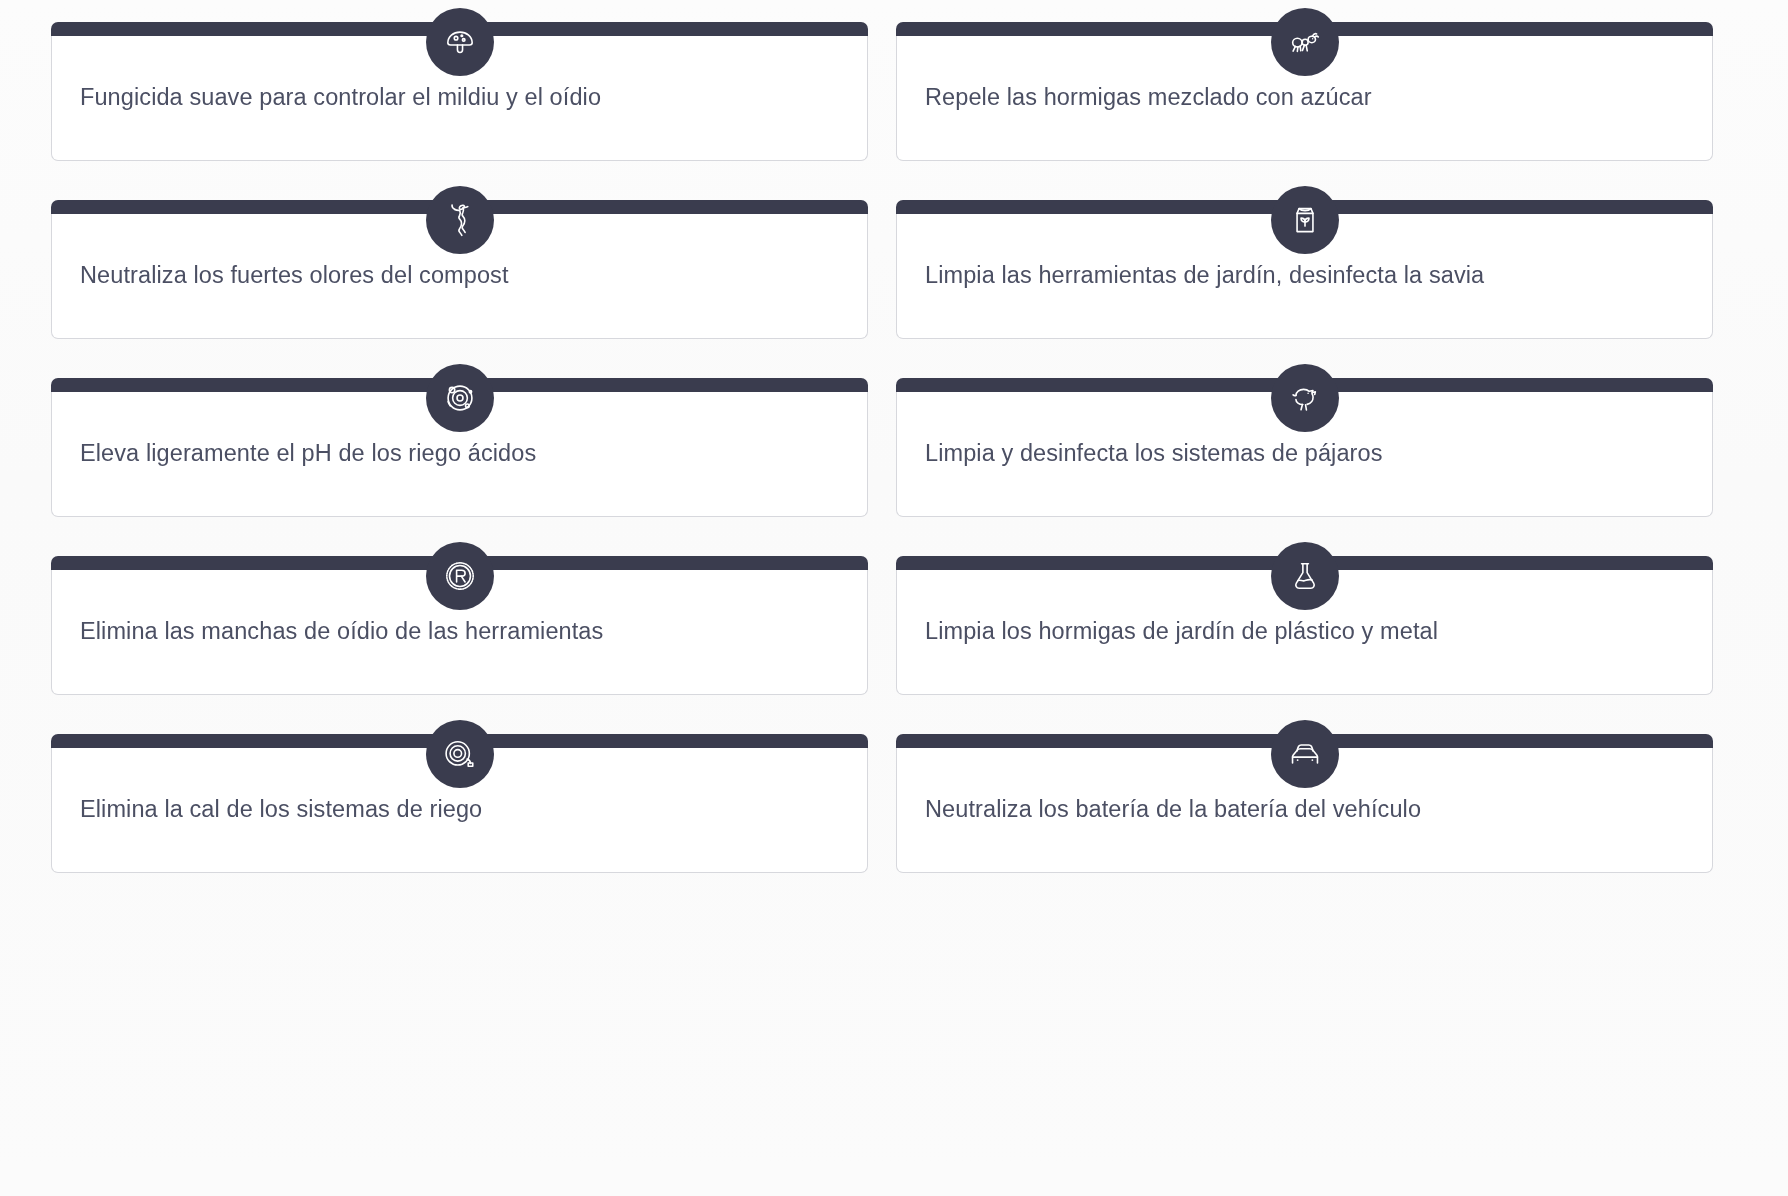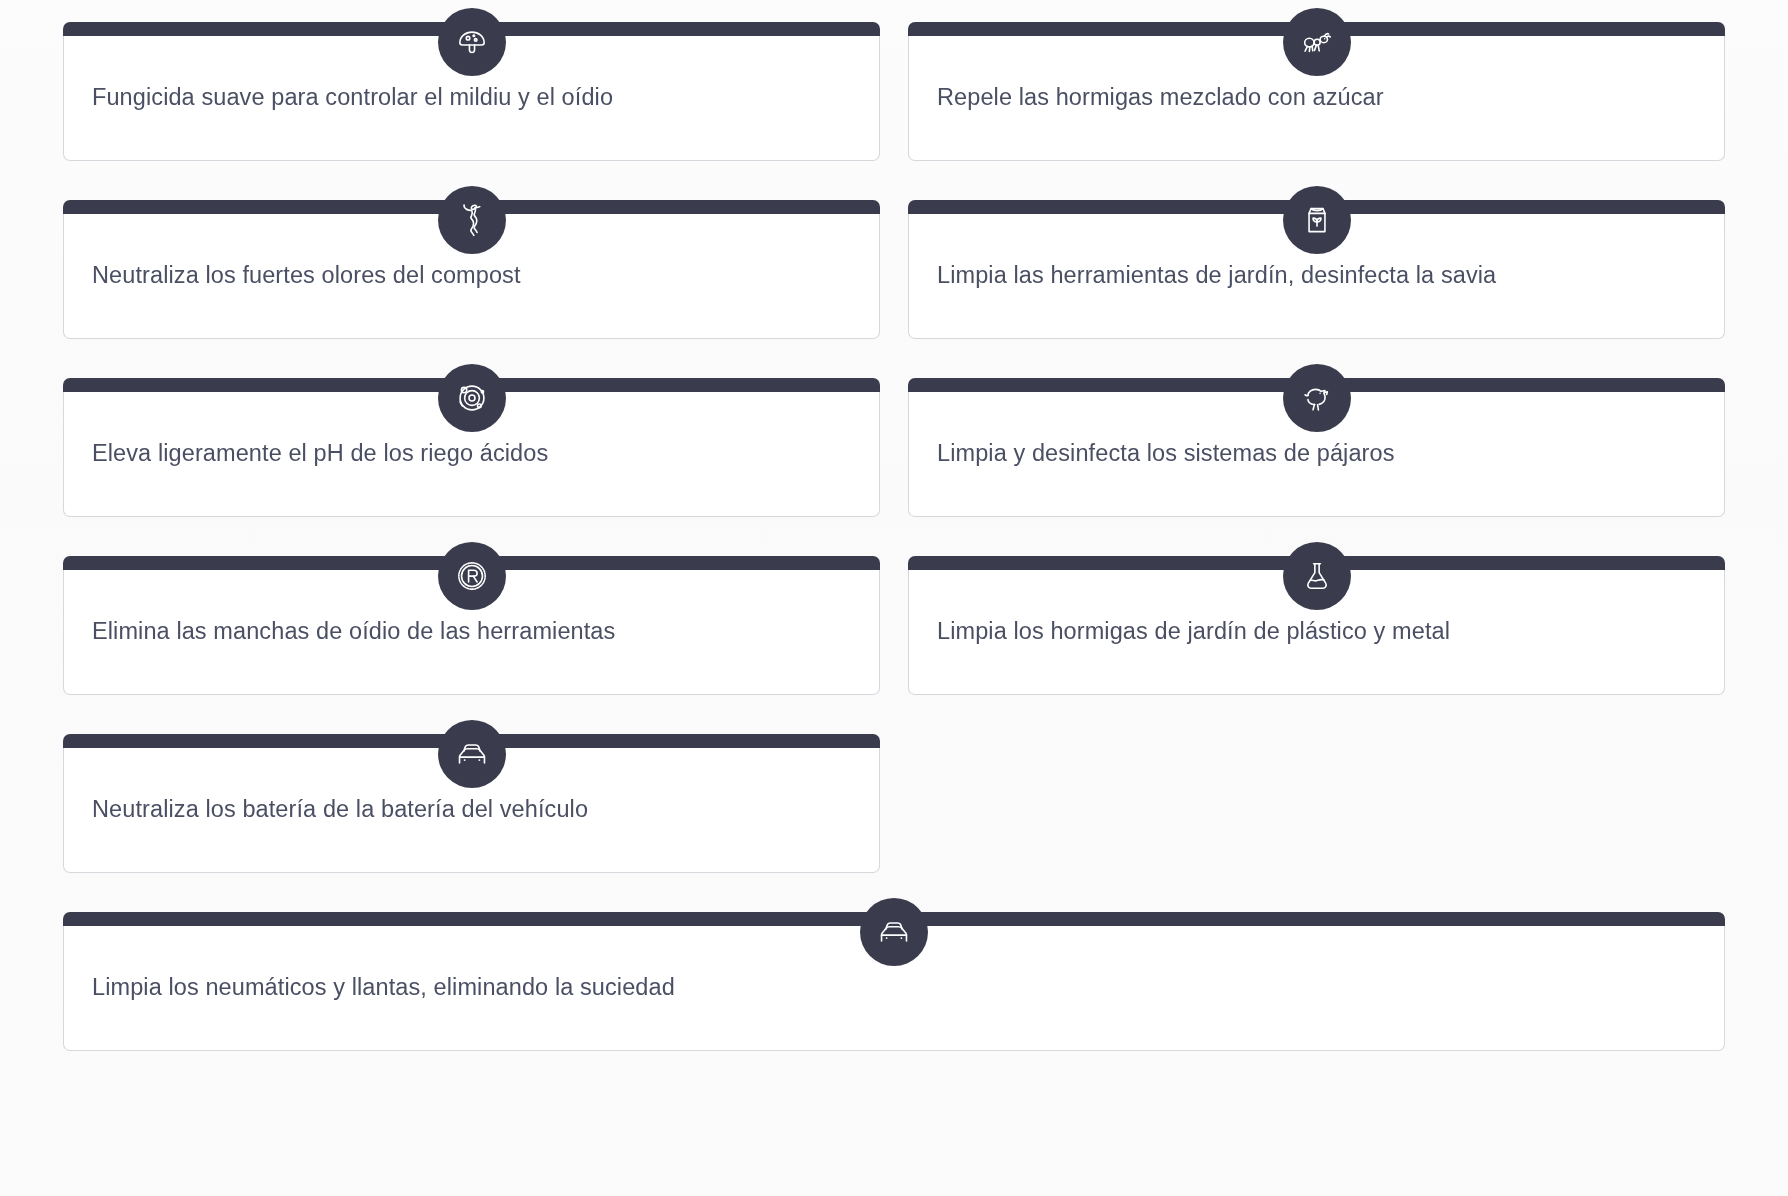--- a/index.html
+++ b/index.html
@@ -16,21 +16,21 @@
     position: relative;
     width: 1788px;
     height: 1196px;
     background: linear-gradient(180deg, #fcfcfc 0%, #fafafa 40%, #fbfbfb 100%);
     padding: 0;
   }
 
   .grid {
     position: absolute;
     top: 0;
-    left: 63px;
+    left: 51px;
     width: 1662px;
     display: flex;
     flex-wrap: wrap;
     column-gap: 28px;
     row-gap: 0;
     text-align: center;
   }
 
   .cell {
     width: 817px;
@@ -263,46 +263,46 @@
     <path d="M9.6 3.4h4.8"></path>
     <path d="M10.5 3.4v6.2L5.9 17c-1 1.7.1 3.6 2 3.6h8.2c1.9 0 3-1.9 2-3.6l-4.6-7.4V3.4"></path>
     <path d="M6.9 15.3c1.6-.9 3.1.5 4.7.1 1.6-.4 3.1-1.4 5.4-.5"></path>
   </svg>
           </span>
         </div>
       </div>
       <div class="cell">
         <div class="card">
           <div class="card-topbar"></div>
+          <div class="card-text">Elimina la cal de los sistemas de riego</div>
+        </div>
+        <div class="badge">
+          <span style="display: flex;">
+            <svg viewBox="0 0 24 24">
+    <circle cx="10.4" cy="11.6" r="8.2"></circle>
+    <circle cx="10.4" cy="11.6" r="5.4"></circle>
+    <circle cx="10.4" cy="11.6" r="2.7"></circle>
+    <path d="M17 15.6c1.6.6 2.4 1.6 2.4 3.1"></path>
+    <path d="M17.8 18.3h3.2v2.4h-3.2z"></path>
+  </svg>
+          </span>
+        </div>
+      </div>
+      <div class="cell">
+        <div class="card">
+          <div class="card-topbar"></div>
           <div class="card-text">Neutraliza los batería de la batería del vehículo</div>
         </div>
         <div class="badge">
           <span style="display: flex;">
             <svg viewBox="0 0 24 24">
     <path d="M3.2 18.4v-4.3c0-.5.2-1 .5-1.4l2.6-3.2c.6-.8 1.5-1.2 2.5-1.2h6.4c1 0 1.9.4 2.5 1.2l2.6 3.2c.3.4.5.9.5 1.4v4.3"></path>
     <path d="M3.2 14.2h17.6"></path>
     <path d="M6.3 9.9c.4-1.6.8-2.8 1.2-3.4.4-.6 1-.9 1.8-.9h5.4c.8 0 1.4.3 1.8.9.4.6.8 1.8 1.2 3.4"></path>
     <circle cx="6.8" cy="16.3" r="0.65" class="solid"></circle>
     <circle cx="17.2" cy="16.3" r="0.65" class="solid"></circle>
   </svg>
           </span>
         </div>
       </div>
-      <div class="cell full">
-        <div class="card">
-          <div class="card-topbar"></div>
-          <div class="card-text">Limpia los neumáticos y llantas, eliminando la suciedad</div>
-        </div>
-        <div class="badge">
-          <span style="display: flex;">
-            <svg viewBox="0 0 24 24">
-    <path d="M3.2 18.4v-4.3c0-.5.2-1 .5-1.4l2.6-3.2c.6-.8 1.5-1.2 2.5-1.2h6.4c1 0 1.9.4 2.5 1.2l2.6 3.2c.3.4.5.9.5 1.4v4.3"></path>
-    <path d="M3.2 14.2h17.6"></path>
-    <path d="M6.3 9.9c.4-1.6.8-2.8 1.2-3.4.4-.6 1-.9 1.8-.9h5.4c.8 0 1.4.3 1.8.9.4.6.8 1.8 1.2 3.4"></path>
-    <circle cx="6.8" cy="16.3" r="0.65" class="solid"></circle>
-    <circle cx="17.2" cy="16.3" r="0.65" class="solid"></circle>
-  </svg>
-          </span>
-        </div>
-      </div>
     </div>
   <div class="page-bottom-edge"></div>
 </div>
 
 </body></html>

